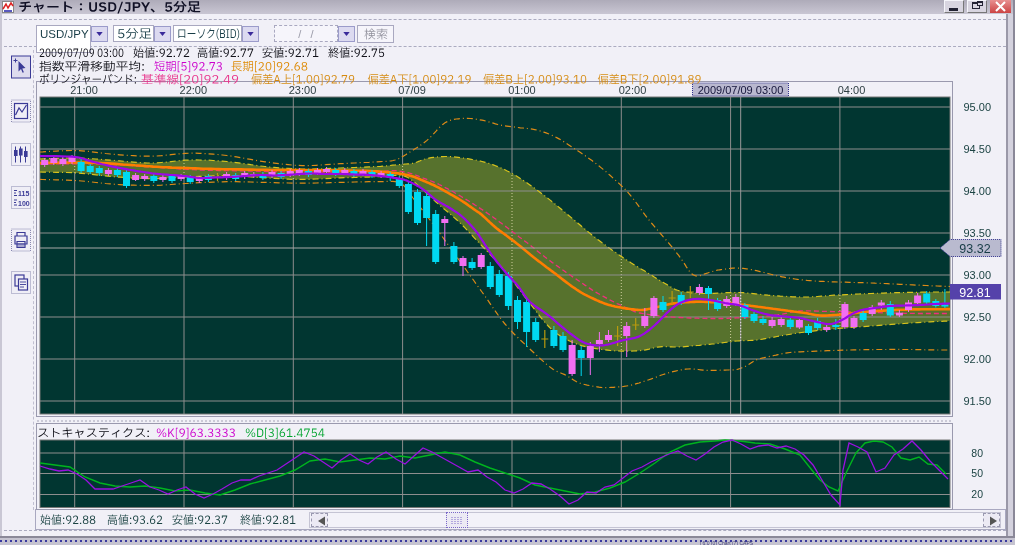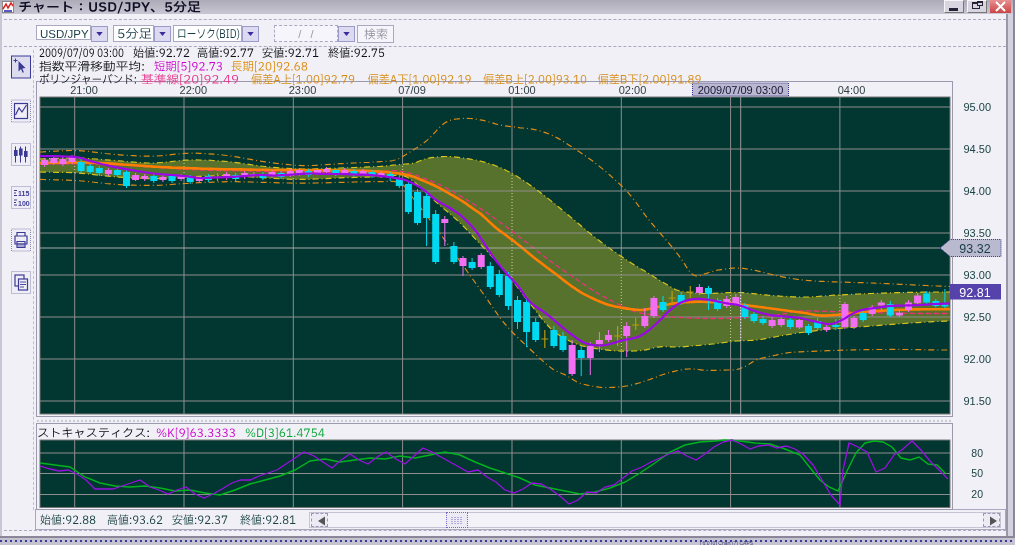--- a/index.html
+++ b/index.html
@@ -24,21 +24,21 @@
   </svg>
 
 <div class="a" style="left:0;top:14px;width:2px;height:522px;background:#c9c7d4"></div>
 <div class="a" style="left:1006px;top:14px;width:2px;height:522px;background:#9a98a8"></div>
 <div class="a" style="left:1008px;top:14px;width:7px;height:522px;background:#d4d2de"></div>
 <div class="a" style="left:1013px;top:0;width:2px;height:545px;background:#8a8898"></div>
 
 <div class="a" style="left:4px;top:19px;width:1002px;height:1px;border-top:1px dashed #ababc0"></div>
 <div class="a" style="left:4px;top:46px;width:1002px;height:1px;border-top:1px dashed #ababc0"></div>
 
-<div class="a" style="left:36px;top:25px;width:55px;height:15px;background:#fff;border:1px solid #a9a8c0;font-size:11.5px;color:#173c46;line-height:16px;padding-left:3px">USD/JPY</div>
+<div class="a" style="left:36px;top:25px;width:55px;height:28px;background:#fff;border:1px solid #a9a8c0;font-size:11.5px;color:#173c46;line-height:16px;padding-left:3px">USD/JPY</div>
 <div class="a" style="left:113px;top:25px;width:41px;height:17px;background:#fff;border:1px solid #a9a8c0"></div>
 <div class="a" style="left:173px;top:25px;width:69px;height:17px;background:#fff;border:1px solid #a9a8c0"></div>
 <div class="a" style="left:274px;top:25px;width:64px;height:17px;background:#f6f5fb;border:1px dashed #a9a8c0;color:#9a9aa8;font-size:11px;line-height:16px;text-align:center">/&nbsp;&nbsp;&nbsp;/</div>
 <div class="a" style="left:357px;top:25px;width:37px;height:18px;background:#f6f5fb;border:1px solid #a9a8c0"></div>
 
 <div class="a" style="left:33px;top:50px;width:1px;height:460px;border-left:1px dashed #c0bfd0"></div>
 
 <div class="a" style="left:35px;top:509px;width:971px;height:21px;border:1px solid #a9a8c0;background:#f1f0f7"></div>
 <div class="a" style="left:309px;top:512px;width:692px;height:16px;background:#f3f2f9;border:1px solid #c5c4d4"></div>
 <div class="a" style="left:311px;top:513px;width:17px;height:14px;background:#eceaf4;border:1px dashed #9a99b0"></div>

